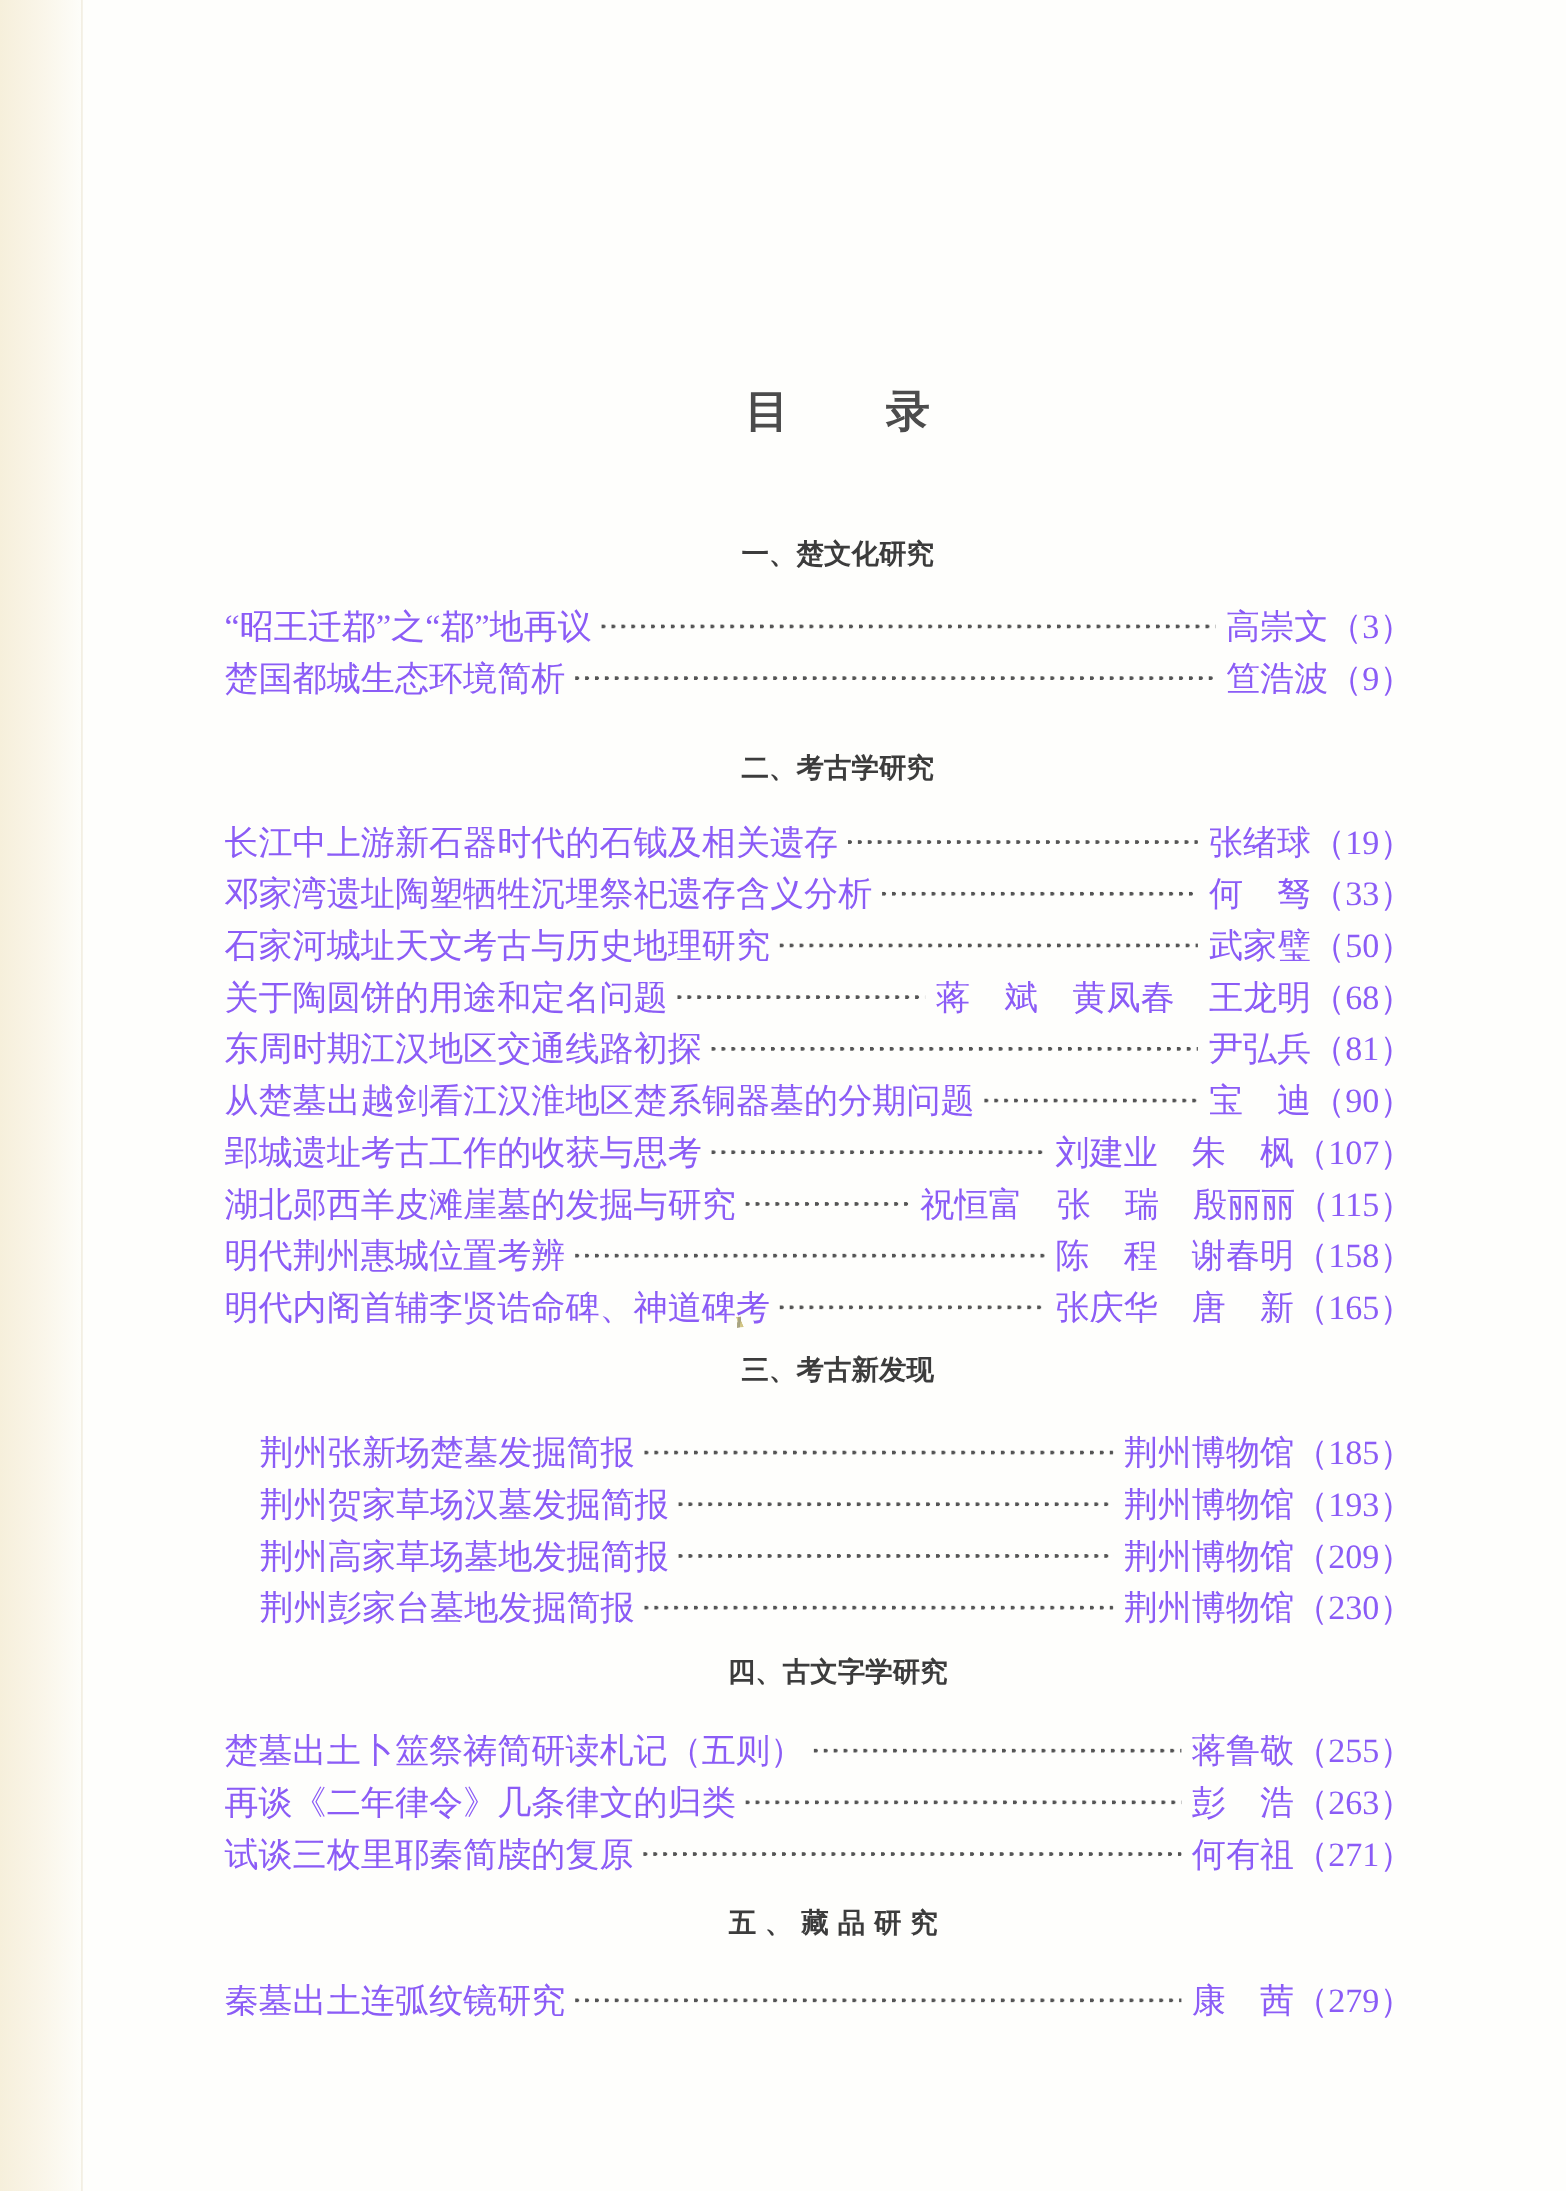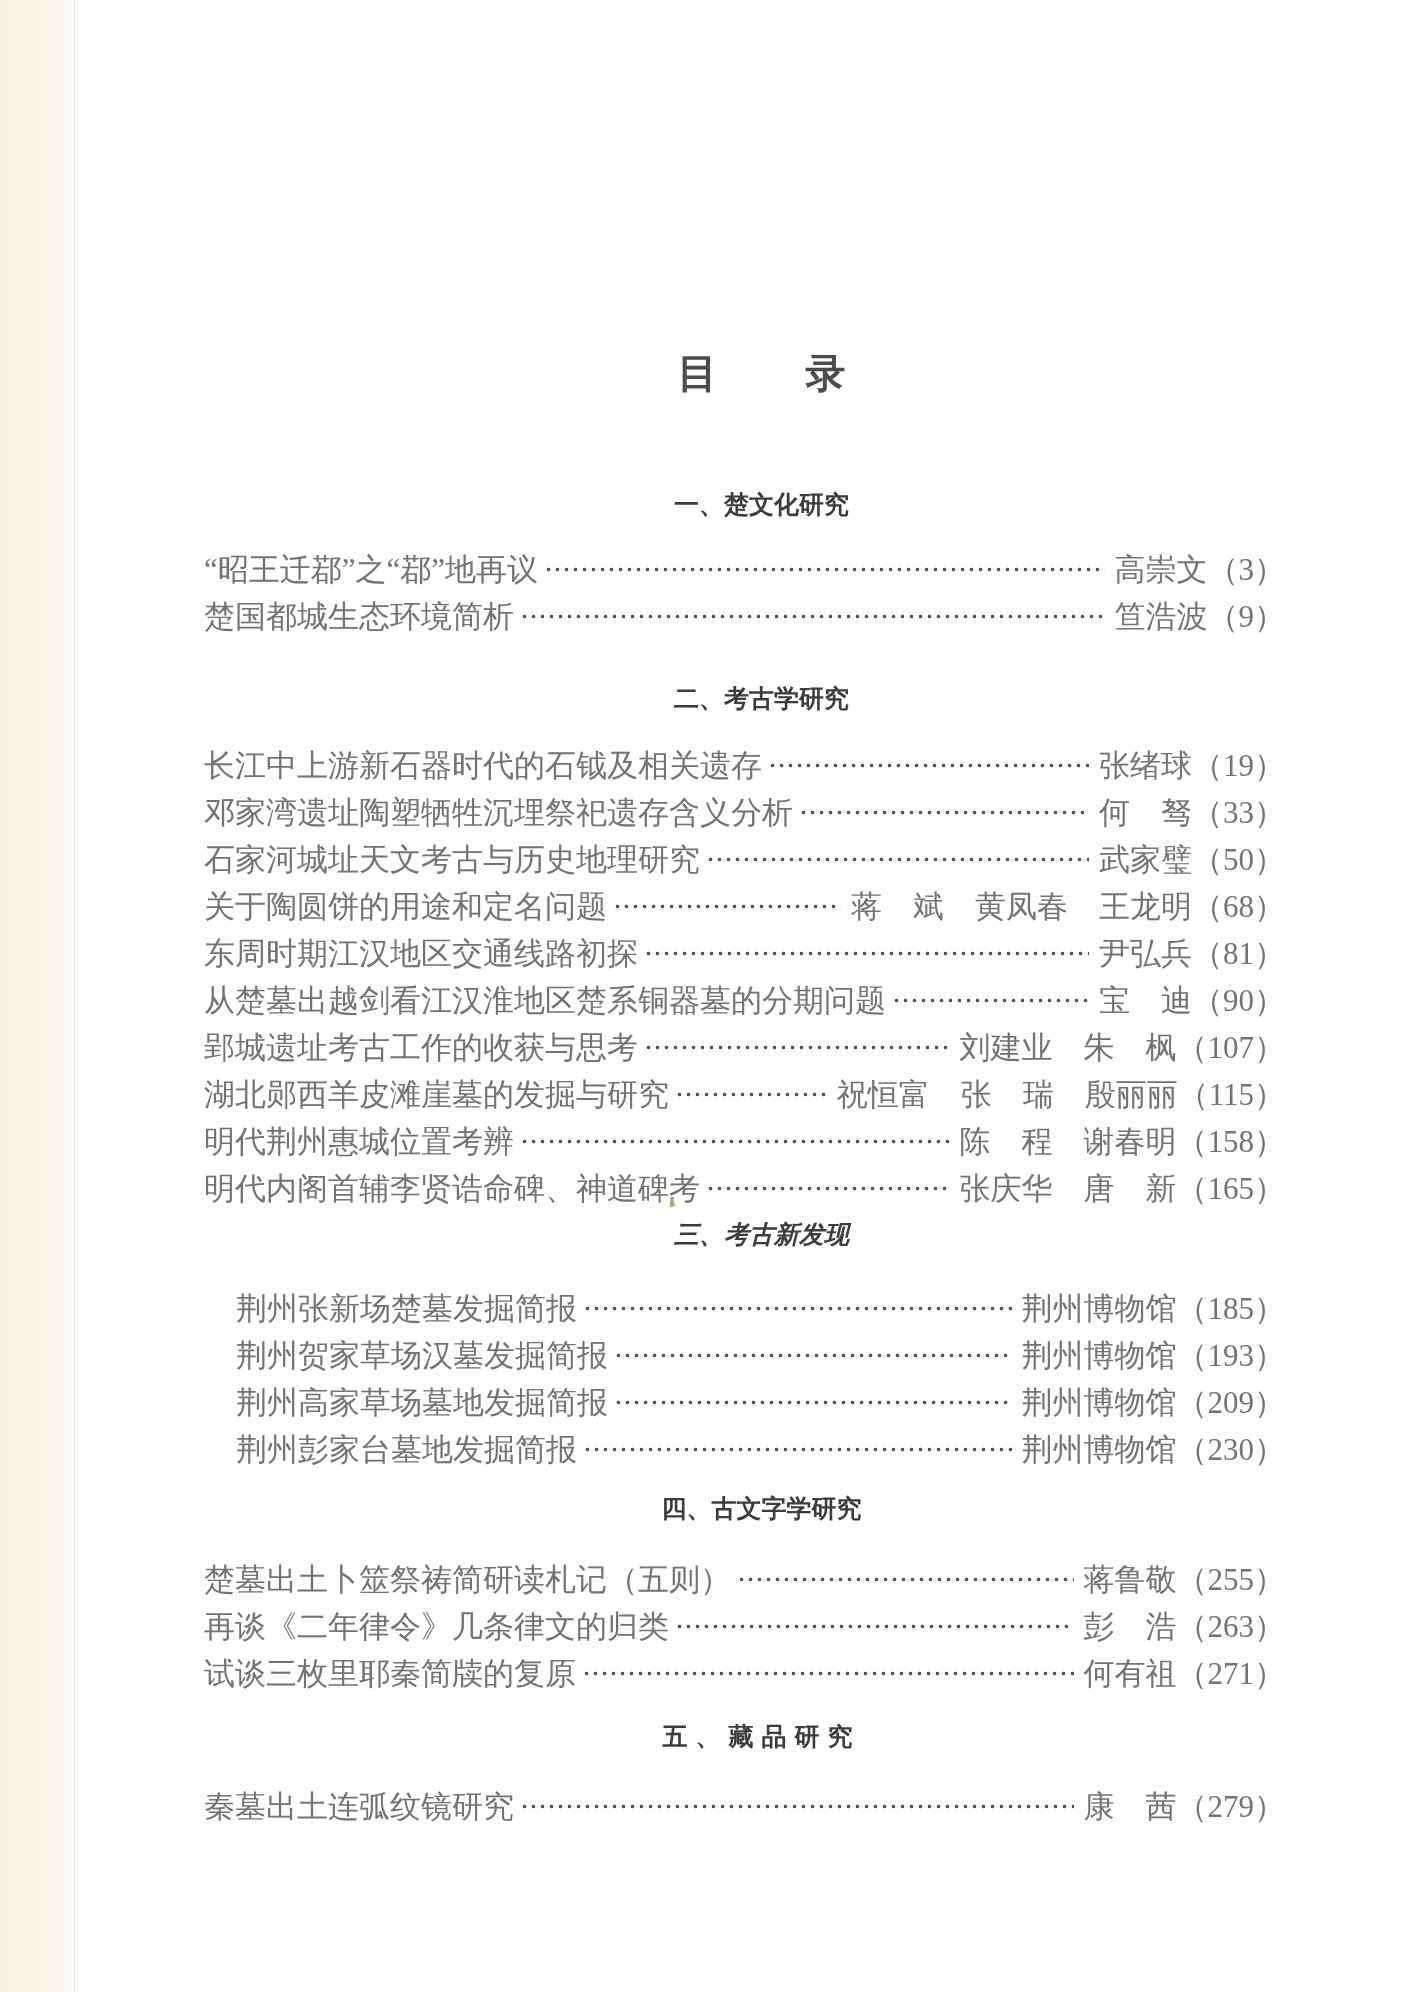--- a/index.html
+++ b/index.html
@@ -26,29 +26,29 @@
   .sec-header{
     text-align:center;transform:translateX(17px);
     font-family:"Liberation Sans","DejaVu Sans",sans-serif;
     font-weight:700;font-size:25px;line-height:44px;color:#3c3c3c;
   }
   .sec-header.spaced{letter-spacing:0.32em;}
   .mt-s1h{margin-top:80px;}
   .mt-s1e{margin-top:20px;}
   .mt-s2h{margin-top:36px;}
   .mt-s2e{margin-top:22px;}
-  .mt-s3h{margin-top:0;font-style:italic;}
+  .mt-s3h{margin-top:12px;}
   .mt-s3e{margin-top:29px;margin-left:32px;}
   .mt-s4h{margin-top:13px;}
   .mt-s4e{margin-top:26px;}
   .mt-s5h{margin-top:17px;}
   .mt-s5e{margin-top:25px;}
   .entry{
     height:47px;display:flex;align-items:center;
-    font-size:31px;color:#737373;white-space:nowrap;
+    font-size:31px;color:#8b5cf6;white-space:nowrap;
   }
   .entry .t{flex:0 0 auto;}
   .leader{
     flex:1 1 auto;height:5px;margin:0 10px 0 8px;min-width:20px;
     background-image:radial-gradient(circle at 2.5px 2.5px,#545454 1.7px,rgba(0,0,0,0) 2.1px);
     background-size:9px 5px;background-repeat:repeat-x;background-position:left center;
   }
   .ap{flex:0 0 auto;text-align:right;}
   .smudge{
     position:absolute;left:664px;top:1197px;width:16px;height:10px;

